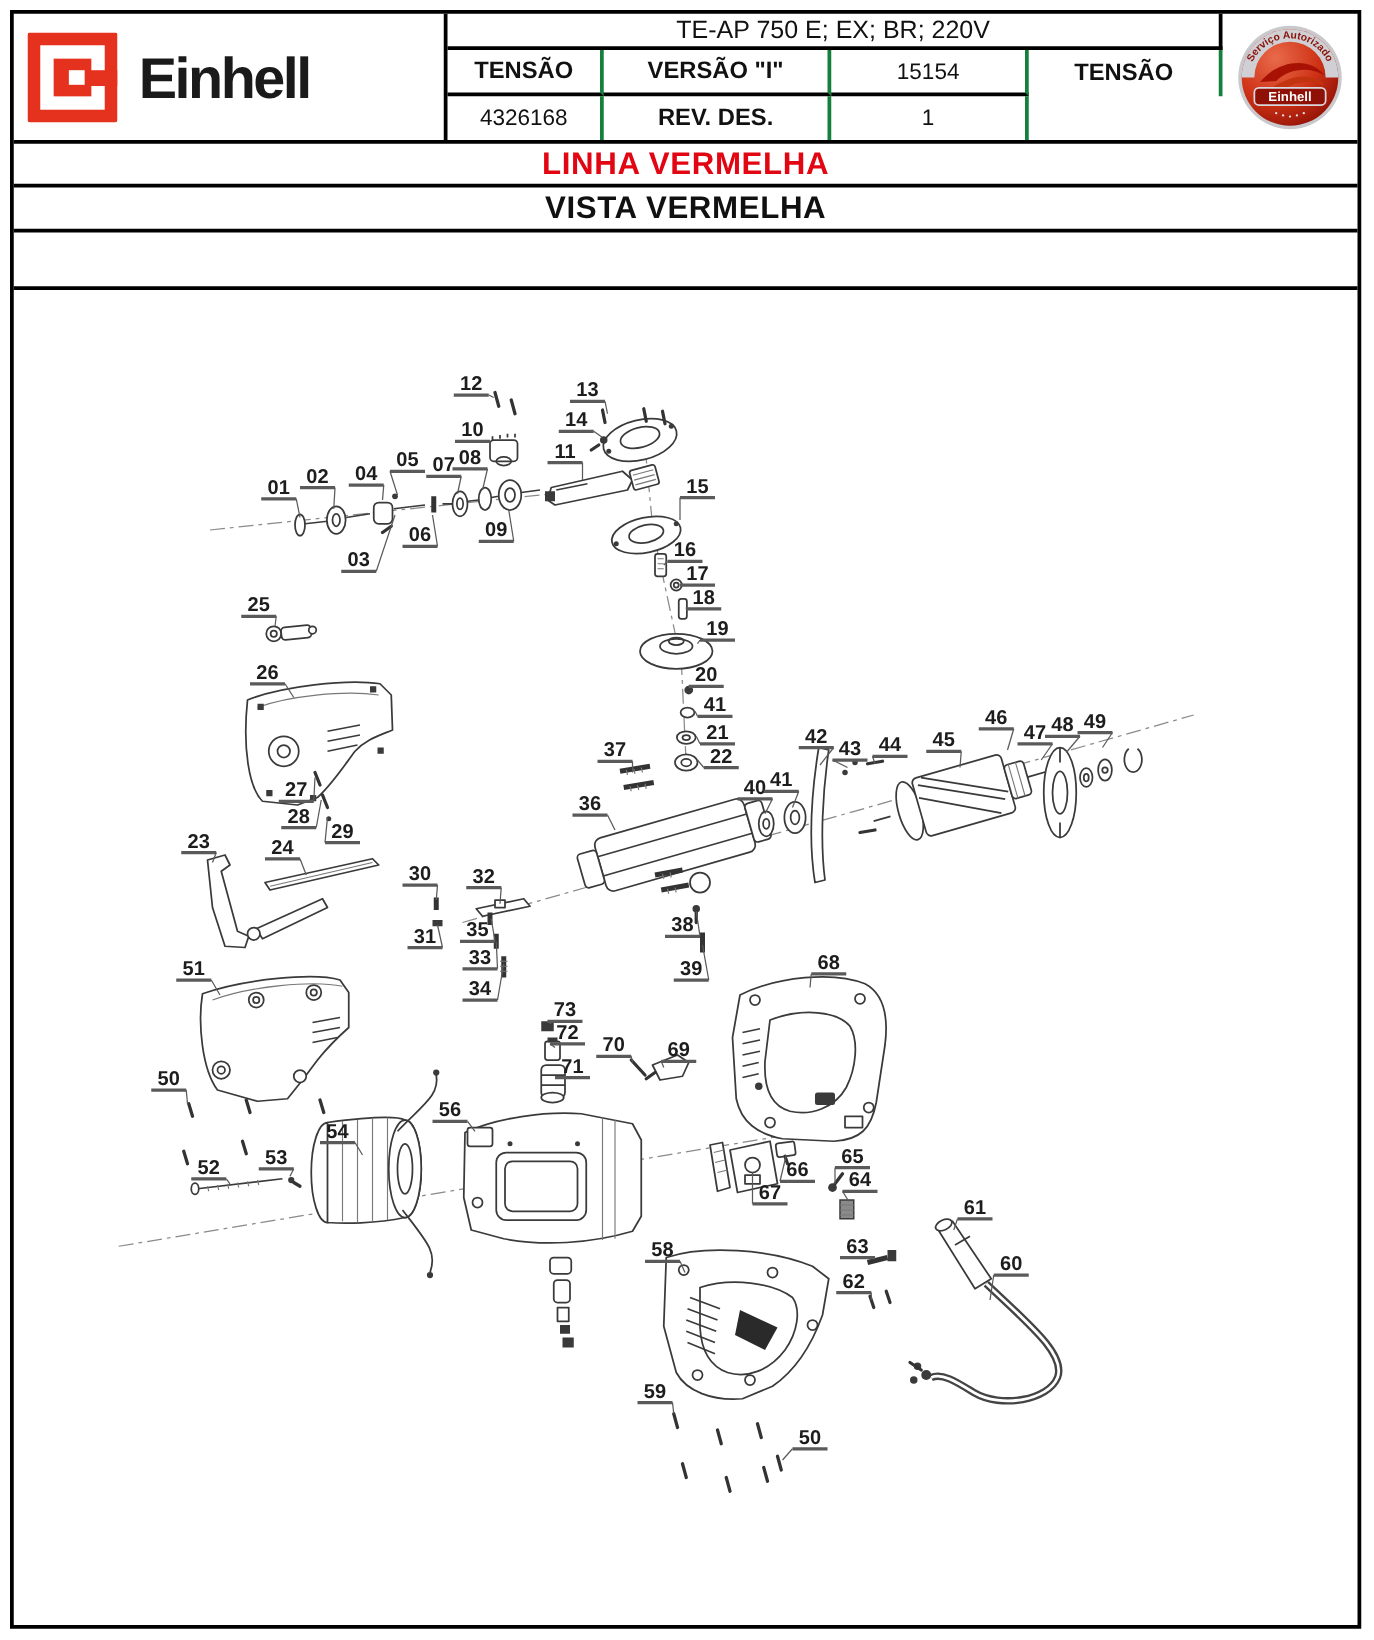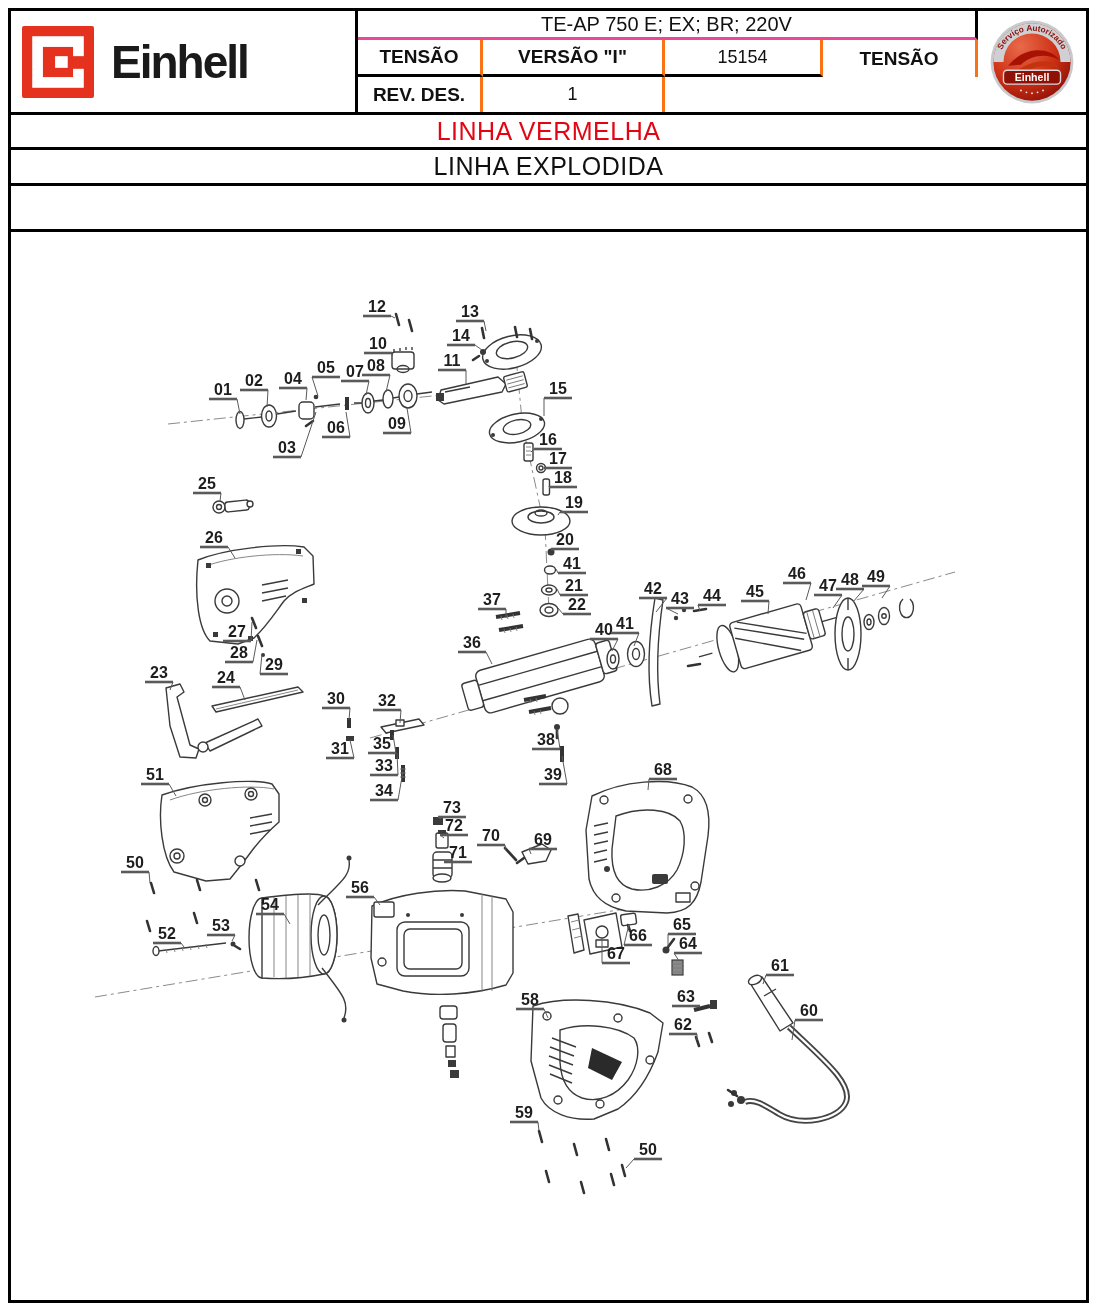--- a/index.html
+++ b/index.html
@@ -11,30 +11,30 @@
   *{box-sizing:border-box;margin:0;padding:0}
   body{font-family:"Liberation Sans",sans-serif;background:#fff}
   .page{position:relative;width:1099px;height:1312px;background:#fff;overflow:hidden}
   .frame{position:absolute;left:8px;top:8px;width:1081px;height:1295px;border:3px solid #000;pointer-events:none}
   
   .header{position:absolute;left:11px;top:11px;width:1075px;height:101px;display:grid;
           grid-template-columns:347px 125px 182px 158px 155px 108px;
           grid-template-rows:29px 37px 35px;}
   .cell{display:flex;align-items:center;justify-content:center;color:var(--ink)}
   .logo-cell{grid-column:1;grid-row:1/4;border-right:3px solid #000;justify-content:flex-start;padding-left:11px}
-  .title-cell{grid-column:2/6;grid-row:1;border-right:3px solid #000;border-bottom:3px solid #ec4899;font-size:20px}
+  .title-cell{grid-column:2/6;grid-row:1;border-right:3px solid #000;border-bottom:3px solid #000000;font-size:20px}
   .badge-cell{grid-column:6;grid-row:1/4}
-  .b-r{border-right:3px solid #f97316}
+  .b-r{border-right:3px solid #15803d}
   .b-b{border-bottom:3px solid #000}
   .h-label{font-weight:bold;font-size:19px}
   .h-value{font-size:18px}
   .wordmark{font-size:46px;font-weight:800;letter-spacing:-2px;color:#1a1a1a;margin-left:17px}
   .hline{position:absolute;left:11px;width:1075px;height:3px;background:#000}
   .banner{position:absolute;left:11px;width:1075px;display:flex;align-items:center;justify-content:center;
-          font-weight:normal;font-size:25px;letter-spacing:.5px}
+          font-weight:bold;font-size:25px;letter-spacing:.5px}
   .banner-red{color:var(--banner-red)}
   .banner-black{color:#101010}
   
   .diagram{position:absolute;left:11px;top:232px;width:1075px;height:1068px}
   .ln{fill:none;stroke:var(--drawing-stroke);stroke-width:1.4;stroke-linejoin:round}
   .lnf{fill:#ffffff;stroke:var(--drawing-stroke);stroke-width:1.4;stroke-linejoin:round}
   .lt{fill:none;stroke:#787878;stroke-width:.9}
   .drk{fill:#3a3a3a;stroke:none}
   .scr{stroke:#333;stroke-width:2.6;stroke-linecap:round;fill:none}
   .rod{stroke:#333;stroke-width:4;stroke-linecap:butt;fill:none}
@@ -60,20 +60,21 @@
       <span class="wordmark">Einhell</span>
     </div>
 
     <div class="cell title-cell">TE-AP 750 E; EX; BR; 220V</div>
 
     <div class="cell h-label b-r b-b">TENSÃO</div>
     <div class="cell h-label b-r b-b">VERSÃO "I"</div>
     <div class="cell h-value b-r b-b">15154</div>
 
     <div class="cell h-label b-r">TENSÃO</div>
+    <div class="cell h-value b-r">4326168</div>
     <div class="cell h-label b-r">REV. DES.</div>
     <div class="cell h-value b-r">1</div>
 
     <div class="cell badge-cell">
       <svg width="92" height="92" viewBox="-50 -50 100 100">
         <defs>
           <radialGradient id="bgrad" cx="35%" cy="30%" r="80%">
             <stop offset="0%" stop-color="#e86a4a"></stop>
               <stop offset="55%" stop-color="#cf3317"></stop>
               <stop offset="100%" stop-color="#8f1005"></stop>
@@ -95,21 +96,21 @@
           <circle cx="0" cy="34" r="1" fill="#e8e8ea"></circle>
           <circle cx="6" cy="33" r="1" fill="#e8e8ea"></circle>
           <circle cx="12" cy="31" r="1" fill="#e8e8ea"></circle>
       </svg>
     </div>
   </div>
 
   <div class="hline" style="top:112px"></div>
   <div class="banner banner-red" style="top:115px;height:32px">LINHA VERMELHA</div>
   <div class="hline" style="top:147px"></div>
-  <div class="banner banner-black" style="top:150px;height:33px">LINHA EXPLODIDA</div>
+  <div class="banner banner-black" style="top:150px;height:33px">VISTA VERMELHA</div>
   <div class="hline" style="top:183px"></div>
   <div class="hline" style="top:229px"></div>
 
   <svg class="diagram" viewBox="11 232 1075 1068">
 
     <g>
       <path class="axis" d="M168,424 L470,392"></path>
       <path class="axis" d="M370,738 L955,572"></path>
       <path class="axis" d="M95,997 L660,903"></path>
       <path class="axis" d="M514,336 L522,420 M524,432 L543,520 M545,528 L549,612"></path>

